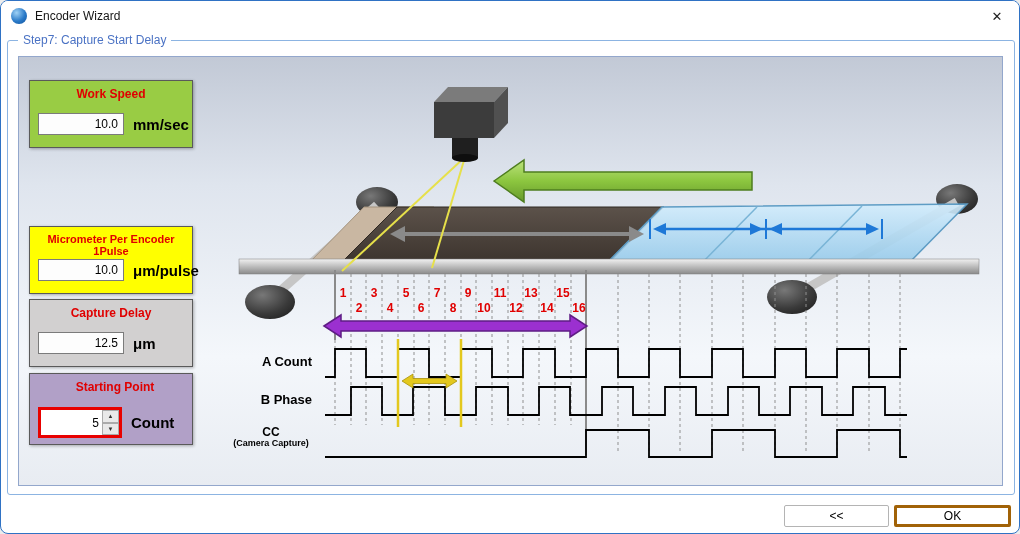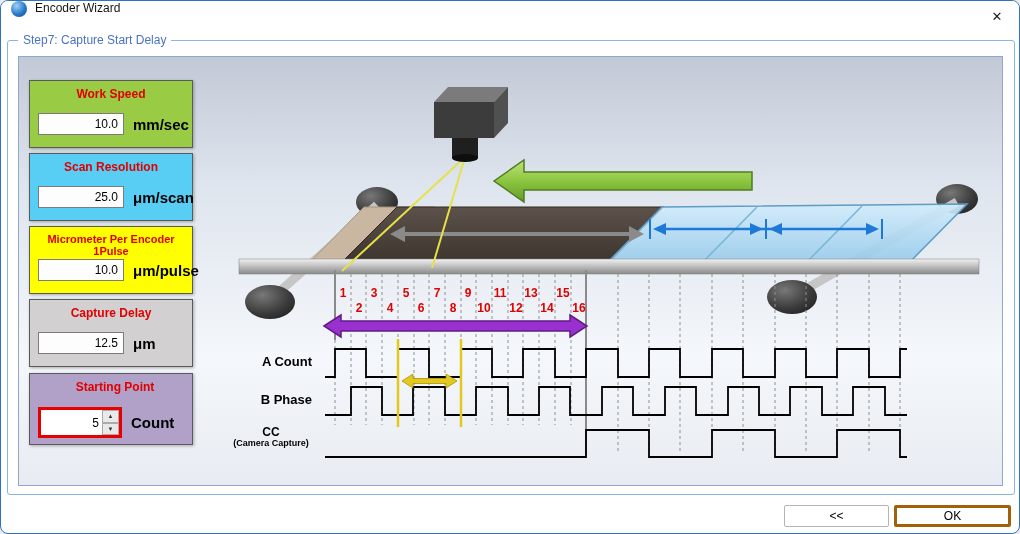--- a/index.html
+++ b/index.html
@@ -9,21 +9,21 @@
     background:#ececec;
   }
   .window {
     position:absolute; left:0; top:0; width:1020px; height:534px;
     background:#ffffff; border:1px solid #2f72c4; border-radius:8px;
     box-sizing:border-box; overflow:hidden;
   }
   
   .titlebar {
     position:absolute; left:0; top:0; right:0; height:30px;
-    display:flex; gap:8px; padding-left:10px;
+    display:flex; align-items:center; gap:8px; padding-left:10px;
     background:#ffffff;
   }
   .app-icon {
     width:16px; height:16px; border-radius:50%;
     background: radial-gradient(circle at 35% 30%, #9ed1f5, #2a7ac8 55%, #0f4f9a);
     flex:0 0 auto;
   }
   .title-text { font-size:12px; color:#141414; }
   .close-btn {
     position:absolute; right:2px; top:0; width:40px; height:30px;
@@ -244,27 +244,20 @@
       </g>
     </svg>
 
     <div class="param-panel" style="top: 23px; background: rgb(153, 204, 68);">
       <div class="param-title">Work Speed</div>
       <div class="param-row">
         <input class="param-input" value="10.0" style="">
         <span class="param-unit">mm/sec</span>
       </div>
     </div>
-    <div class="param-panel" style="top: 96px; background: rgb(88, 206, 245);">
-      <div class="param-title">Scan Resolution</div>
-      <div class="param-row">
-        <input class="param-input" value="25.0" style="">
-        <span class="param-unit">μm/scan</span>
-      </div>
-    </div>
     <div class="param-panel" style="top: 169px; background: rgb(255, 255, 0);">
       <div class="param-title small">Micrometer Per Encoder 1Pulse</div>
       <div class="param-row">
         <input class="param-input" value="10.0" style="">
         <span class="param-unit">μm/pulse</span>
       </div>
     </div>
     <div class="param-panel" style="top: 242px; background: rgb(210, 208, 208);">
       <div class="param-title">Capture Delay</div>
       <div class="param-row">

